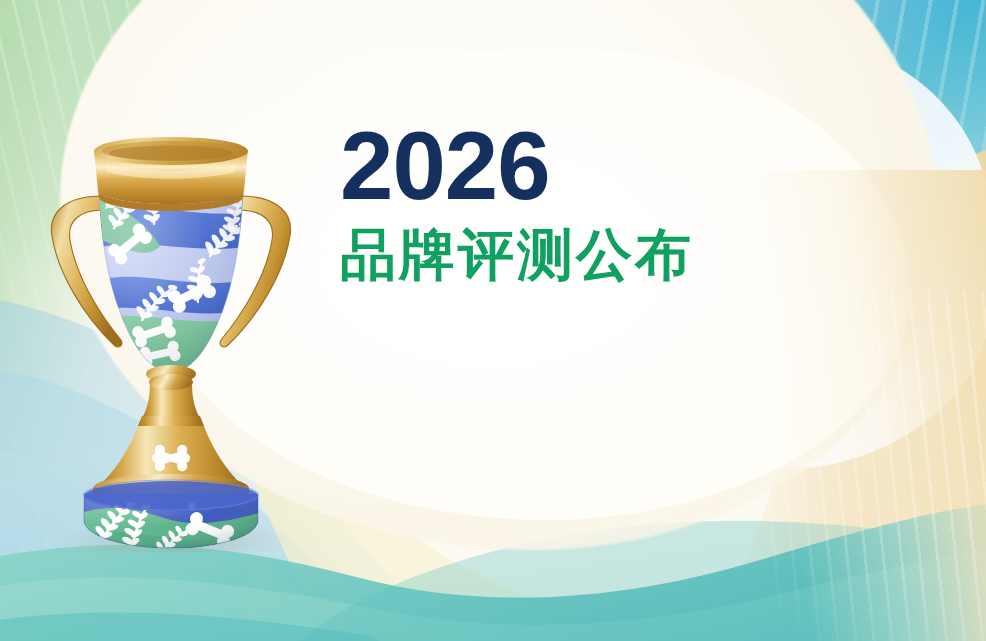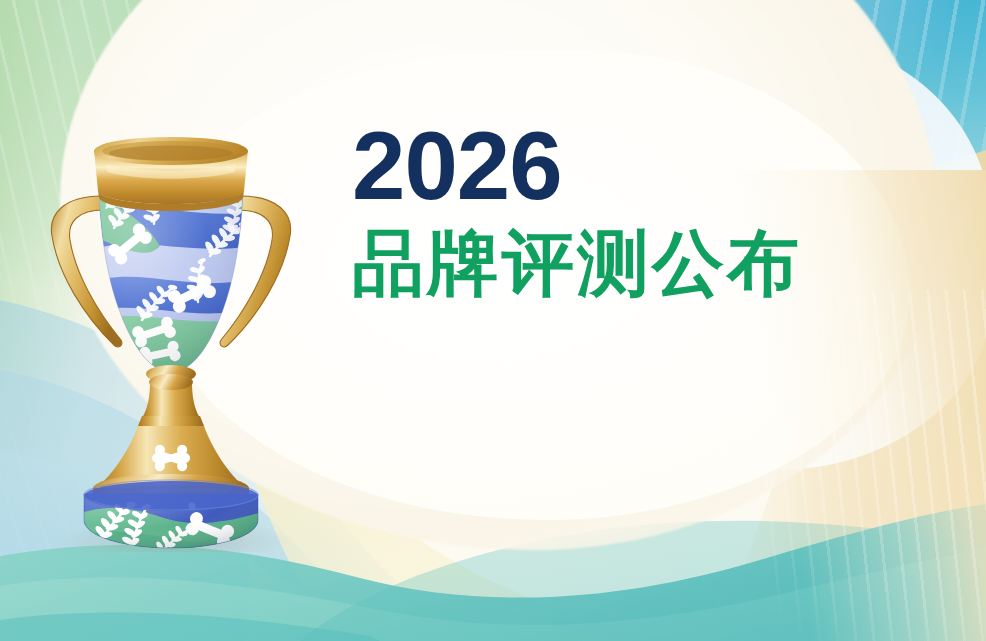--- a/index.html
+++ b/index.html
@@ -117,21 +117,21 @@
        rgba(255,255,255,0) 3px, rgba(255,255,255,0) 24px);
     -webkit-mask-image:radial-gradient(ellipse at 12% 85%,#000 0%,rgba(0,0,0,.5) 58%,transparent 88%);
             mask-image:radial-gradient(ellipse at 12% 85%,#000 0%,rgba(0,0,0,.5) 58%,transparent 88%);
   }
 
   .waves{position:absolute;inset:0;width:986px;height:641px;}
 
   
   .headline{
     position:absolute;
-    left:352px;top:118px;
+    left:340px;top:118px;
     width:560px;
   }
   .line-year{
     font-size:96px;
     font-weight:bold;
     letter-spacing:-1px;
     line-height:1.0;
     color:#13305e;
     font-family:"Liberation Sans","DejaVu Sans",sans-serif;
   }
@@ -140,21 +140,21 @@
     font-size:96px;
     font-weight:bold;
     line-height:1.05;
     letter-spacing:4px;
     color:#13305e;
     white-space:nowrap;
     font-family:"DejaVu Sans","Liberation Sans",sans-serif;
   }
   .line-sub{
     margin-top:12px;
-    font-size:72px;
+    font-size:56px;
     font-weight:bold;
     line-height:1.05;
     letter-spacing:3px;
     color:#10a060;
     white-space:nowrap;
     font-family:"DejaVu Sans","Liberation Sans",sans-serif;
   }
 
   
   .trophy{position:absolute;left:42px;top:96px;width:300px;height:456px;}

